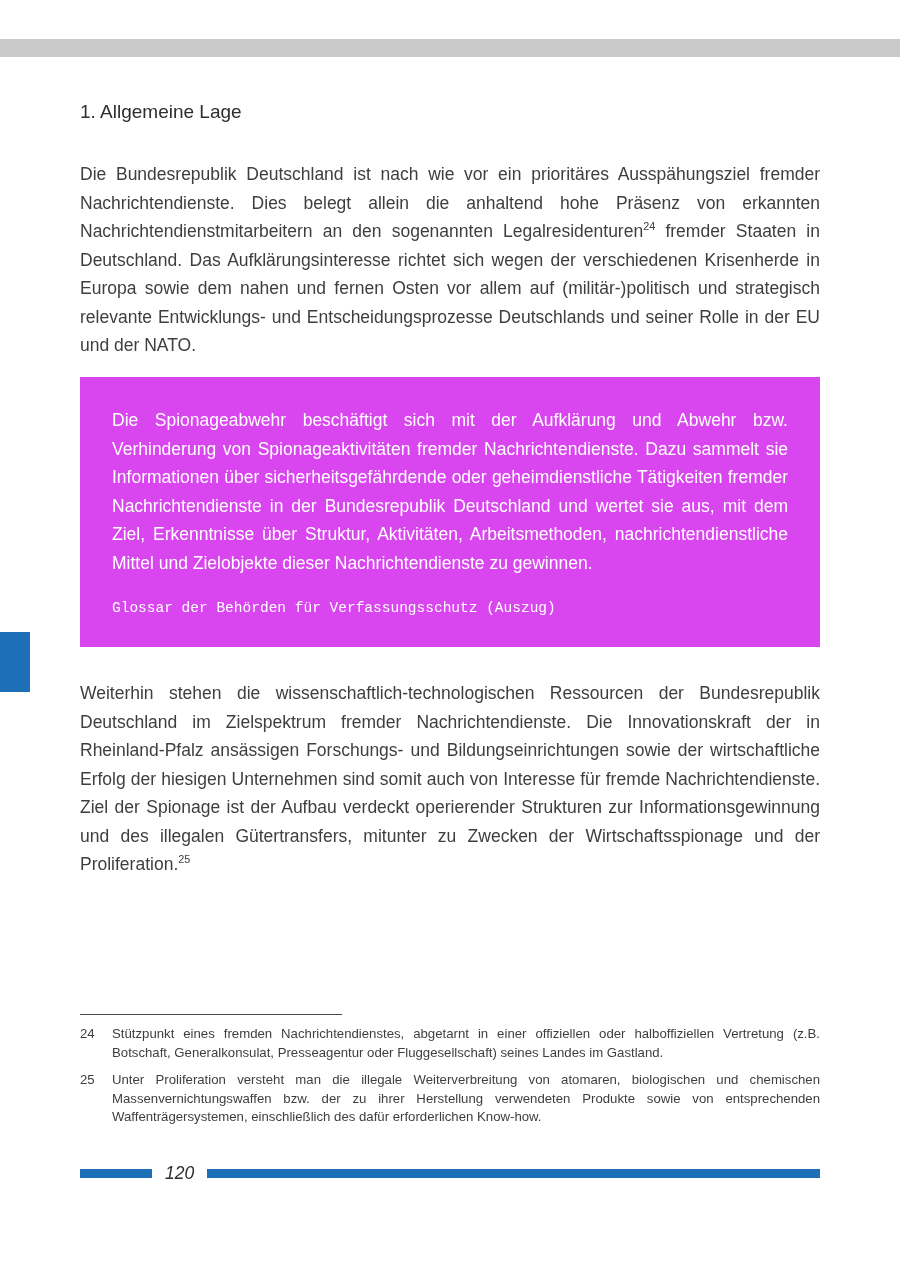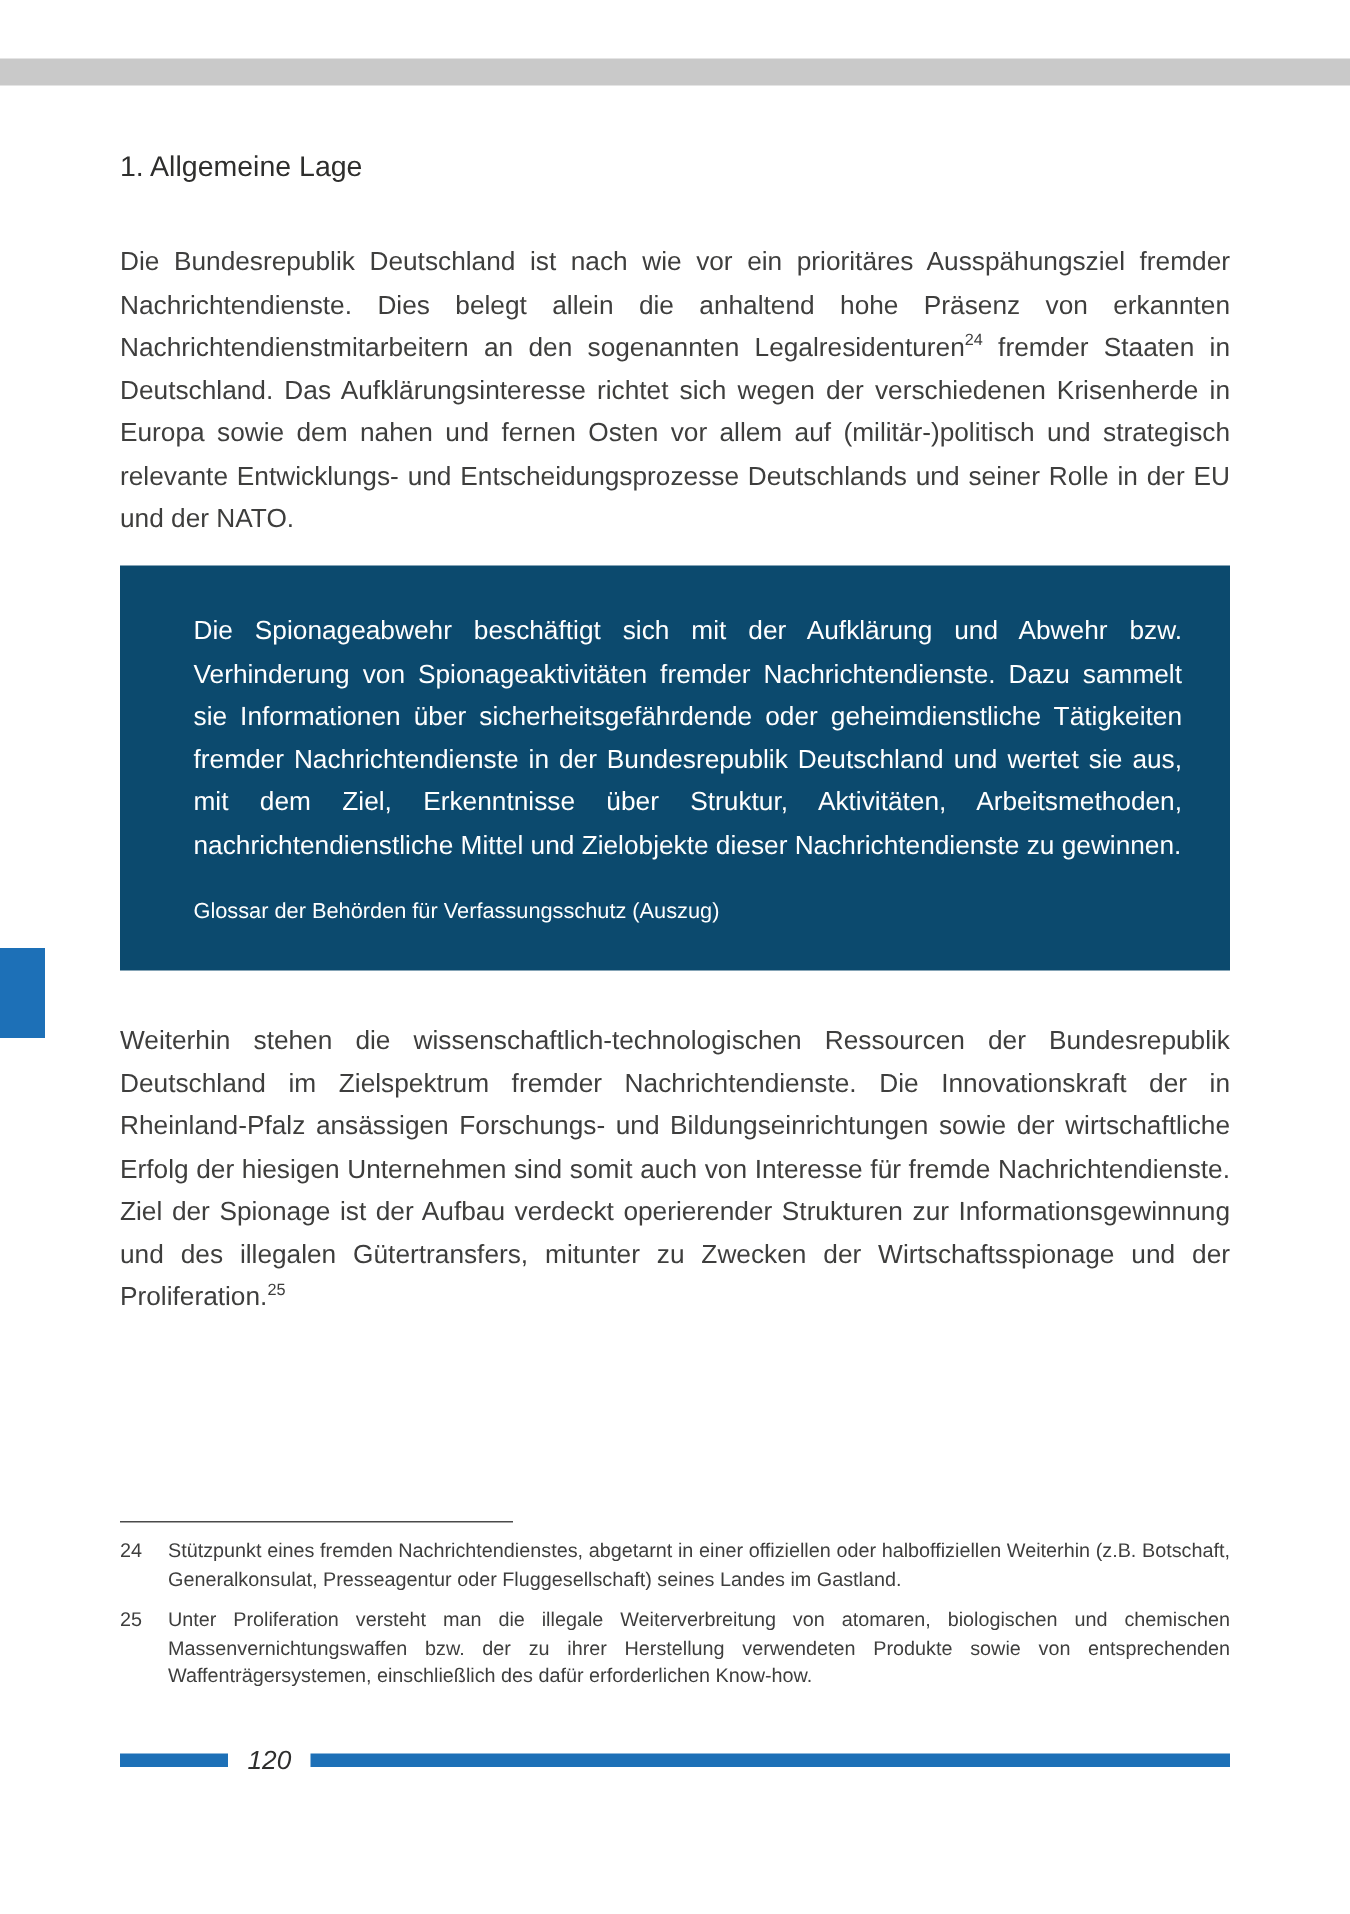--- a/index.html
+++ b/index.html
@@ -40,23 +40,23 @@
     text-align: justify;
     color: #3e3e3d;
   }
   sup.fn-ref {
     font-size: 0.62em;
     vertical-align: super;
     line-height: 0;
   }
   .highlight-box {
     margin-top: 8px;
-    background: #0c4a6e;
+    background: #d946ef;
     color: #ffffff;
-    padding: 29px 32px 30px 49px;
+    padding: 29px 32px 30px 32px;
   }
   .highlight-box .box-text {
     font-size: 17.5px;
     line-height: 28.5px;
     text-align: justify;
   }
   .highlight-box .box-caption {
     margin-top: 22px;
     font-size: 14.5px;
     line-height: 18px;
@@ -131,32 +131,32 @@
   <div class="left-edge-tab"></div>
 
   <div class="content">
 
     <h1 class="section-heading">1. Allgemeine Lage</h1>
 
     <p class="body-para"><span>Die Bundesrepublik Deutschland ist nach wie vor ein prioritäres Ausspähungsziel fremder Nachrichtendienste. Dies belegt allein die anhaltend hohe Präsenz von erkannten Nachrichtendienstmitarbeitern an den sogenannten Legalresidenturen</span><sup class="fn-ref">24</sup><span> fremder Staaten in Deutschland. Das Aufklärungsinteresse richtet sich wegen der verschiedenen Krisenherde in Europa sowie dem nahen und fernen Osten vor allem auf (militär-)politisch und strategisch relevante Entwicklungs- und Entscheidungsprozesse Deutschlands und seiner Rolle in der EU und der NATO.</span></p>
 
     <div class="highlight-box">
       <p class="box-text" style="margin:0;">Die Spionageabwehr beschäftigt sich mit der Aufklärung und Abwehr bzw. Verhinderung von Spionageaktivitäten fremder Nachrichtendienste. Dazu sammelt sie Informationen über sicherheitsgefährdende oder geheimdienstliche Tätigkeiten fremder Nachrichtendienste in der Bundesrepublik Deutschland und wertet sie aus, mit dem Ziel, Erkenntnisse über Struktur, Aktivitäten, Arbeitsmethoden, nachrichtendienstliche Mittel und Zielobjekte dieser Nachrichtendienste zu gewinnen.</p>
-      <p class="box-caption" style="margin-bottom:0;">Glossar der Behörden für Verfassungsschutz (Auszug)</p>
+      <p class="box-caption" style="margin-bottom:0;font-family:Liberation Mono, monospace;">Glossar der Behörden für Verfassungsschutz (Auszug)</p>
     </div>
 
     <p class="body-para" style="margin-top:32px;"><span>Weiterhin stehen die wissenschaftlich-technologischen Ressourcen der Bundesrepublik Deutschland im Zielspektrum fremder Nachrichtendienste. Die Innovationskraft der in Rheinland-Pfalz ansässigen Forschungs- und Bildungseinrichtungen sowie der wirtschaftliche Erfolg der hiesigen Unternehmen sind somit auch von Interesse für fremde Nachrichtendienste. Ziel der Spionage ist der Aufbau verdeckt operierender Strukturen zur Informationsgewinnung und des illegalen Gütertransfers, mitunter zu Zwecken der Wirtschaftsspionage und der Proliferation.</span><sup class="fn-ref">25</sup></p>
 
   </div>
 
   <div class="footnotes">
     <hr class="footnote-separator">
     <div class="footnote-item">
       <span class="footnote-number">24</span>
-      <span class="footnote-text">Stützpunkt eines fremden Nachrichtendienstes, abgetarnt in einer offiziellen oder halboffiziellen Weiterhin (z.B. Botschaft, Generalkonsulat, Presseagentur oder Fluggesellschaft) seines Landes im Gastland.</span>
+      <span class="footnote-text">Stützpunkt eines fremden Nachrichtendienstes, abgetarnt in einer offiziellen oder halboffiziellen Vertretung (z.B. Botschaft, Generalkonsulat, Presseagentur oder Fluggesellschaft) seines Landes im Gastland.</span>
     </div>
     <div class="footnote-item">
       <span class="footnote-number">25</span>
       <span class="footnote-text">Unter Proliferation versteht man die illegale Weiterverbreitung von atomaren, biologischen und chemischen Massenvernichtungswaffen bzw. der zu ihrer Herstellung verwendeten Produkte sowie von entsprechenden Waffenträgersystemen, einschließlich des dafür erforderlichen Know-how.</span>
     </div>
   </div>
 
   <div class="page-footer">
     <div class="footer-bar-left"></div>
     <span class="page-number">120</span>

